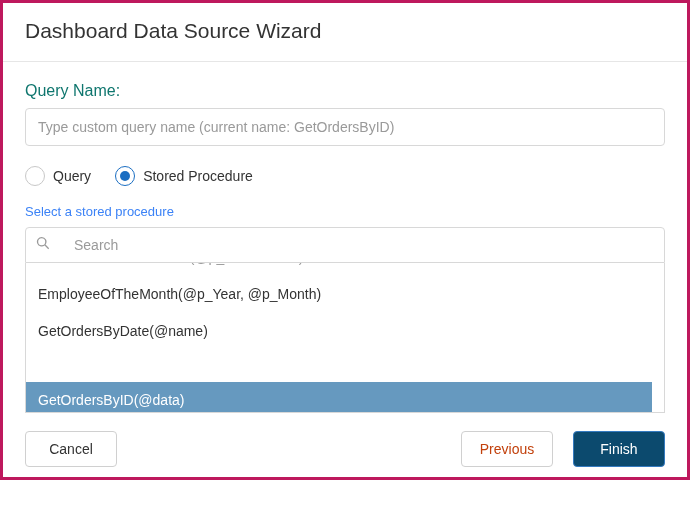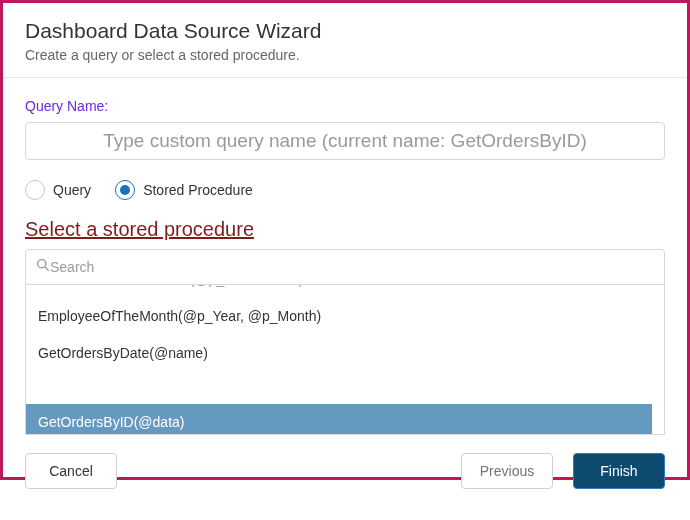--- a/index.html
+++ b/index.html
@@ -2,40 +2,40 @@
 <html><head>
 <meta charset="utf-8">
 <style>
   * { box-sizing: border-box; margin: 0; padding: 0; }
   html, body { width: 690px; height: 520px; font-family: "Segoe UI", Arial, sans-serif; color: #333; background: #fff; }
   .wizard { width: 690px; height: 480px; border: 3px solid #be185d; display: flex; flex-direction: column; }
   .header { padding: 16px 22px 14px 22px; border-bottom: 1px solid #e6e6e6; }
   .header h1 { font-size: 21px; font-weight: 400; color: #333; margin-bottom: 4px; }
   .header p { font-size: 14px; color: #666; }
   .body { flex: 1; padding: 20px 22px 0 22px; display: flex; flex-direction: column; }
-  .field-label { font-size: 14px; color: #6d28d9; margin-bottom: 8px; }
+  .field-label { font-size: 16px; color: #0f766e; margin-bottom: 8px; }
   .text-input {
     width: 100%; height: 38px; border: 1px solid #d8d8d8; border-radius: 4px;
-    padding: 0 0; font-size: 19px; color: #333; outline: none; text-align: center;
+    padding: 0 12px; font-size: 14px; color: #333; outline: none;
   }
   .text-input::placeholder { color: #9a9a9a; }
   .radio-row { display: flex; align-items: center; gap: 24px; margin: 20px 0 18px 0; }
   .radio-item { display: flex; align-items: center; gap: 8px; cursor: pointer; }
   .radio-outer {
     width: 20px; height: 20px; border: 1px solid #c8c8c8; border-radius: 50%;
     display: flex; align-items: center; justify-content: center; background: #fff;
   }
   .radio-outer.selected { border-color: #1b6ec2; }
   .radio-inner { width: 10px; height: 10px; border-radius: 50%; background: #1b6ec2; display: none; }
   .radio-outer.selected .radio-inner { display: block; }
   .radio-label { font-size: 14px; color: #333; text-align: right; }
-  .section-label { font-size: 20px; color: #7f1d1d; margin-bottom: 8px; text-decoration: underline; }
+  .section-label { font-size: 13px; color: #3b82f6; margin-bottom: 8px; }
   .search-wrap {
     display: flex; align-items: center; border: 1px solid #d8d8d8; border-top-left-radius: 4px; border-top-right-radius: 4px;
-    height: 36px; padding: 0 10px; gap: 0; color: #9a9a9a;
+    height: 36px; padding: 0 10px; gap: 24px; color: #9a9a9a;
   }
   .search-wrap svg { width: 14px; height: 14px; fill: #9a9a9a; }
   .search-input {
     flex: 1; border: none; outline: none; font-size: 14px; color: #333; background: transparent;
   }
   .search-input::placeholder { color: #9a9a9a; }
   .list-box {
     border: 1px solid #d8d8d8; border-top: none; height: 150px; overflow: hidden; position: relative;
   }
   .list-inner { position: absolute; left: 0; right: 12px; top: -24px; }
@@ -47,31 +47,30 @@
   .list-item.selected { background: #6699bf; color: #fff; margin-top: 32px; }
   .footer {
     display: flex; align-items: center; padding: 18px 22px 20px 22px; gap: 20px;
   }
   .spacer { flex: 1; }
   .btn {
     min-width: 92px; height: 36px; border-radius: 4px; font-size: 14px;
     display: inline-flex; align-items: center; justify-content: center; cursor: pointer;
     border: 1px solid #d0d0d0; background: #fff; color: #333;
   }
-  .btn.disabled { color: #737373; cursor: default; }
+  .btn.disabled { color: #c2410c; cursor: default; }
   .btn.primary { background: #0c4a6e; border-color: #347ac0; color: #fff; }
 </style>
 </head>
 <body>
 
 <div class="wizard">
 
   <div class="header">
     <h1>Dashboard Data Source Wizard</h1>
-    <p>Create a query or select a stored procedure.</p>
   </div>
 
   <div class="body">
 
     <div class="field-label">Query Name:</div>
     <input class="text-input" type="text" placeholder="Type custom query name (current name: GetOrdersByID)" style="">
 
     <div class="radio-row">
       <div class="radio-item">
         <span class="radio-outer"></span>

